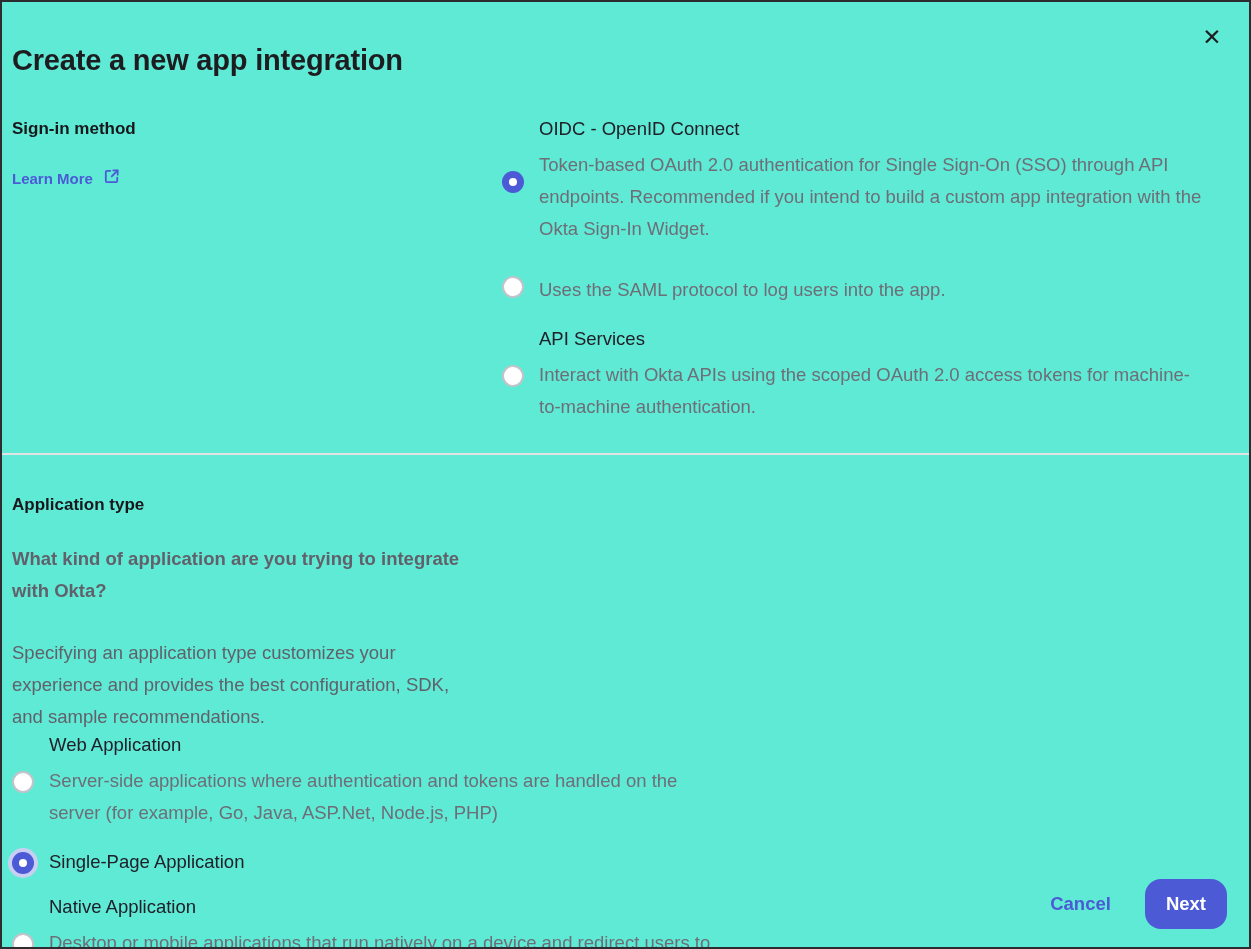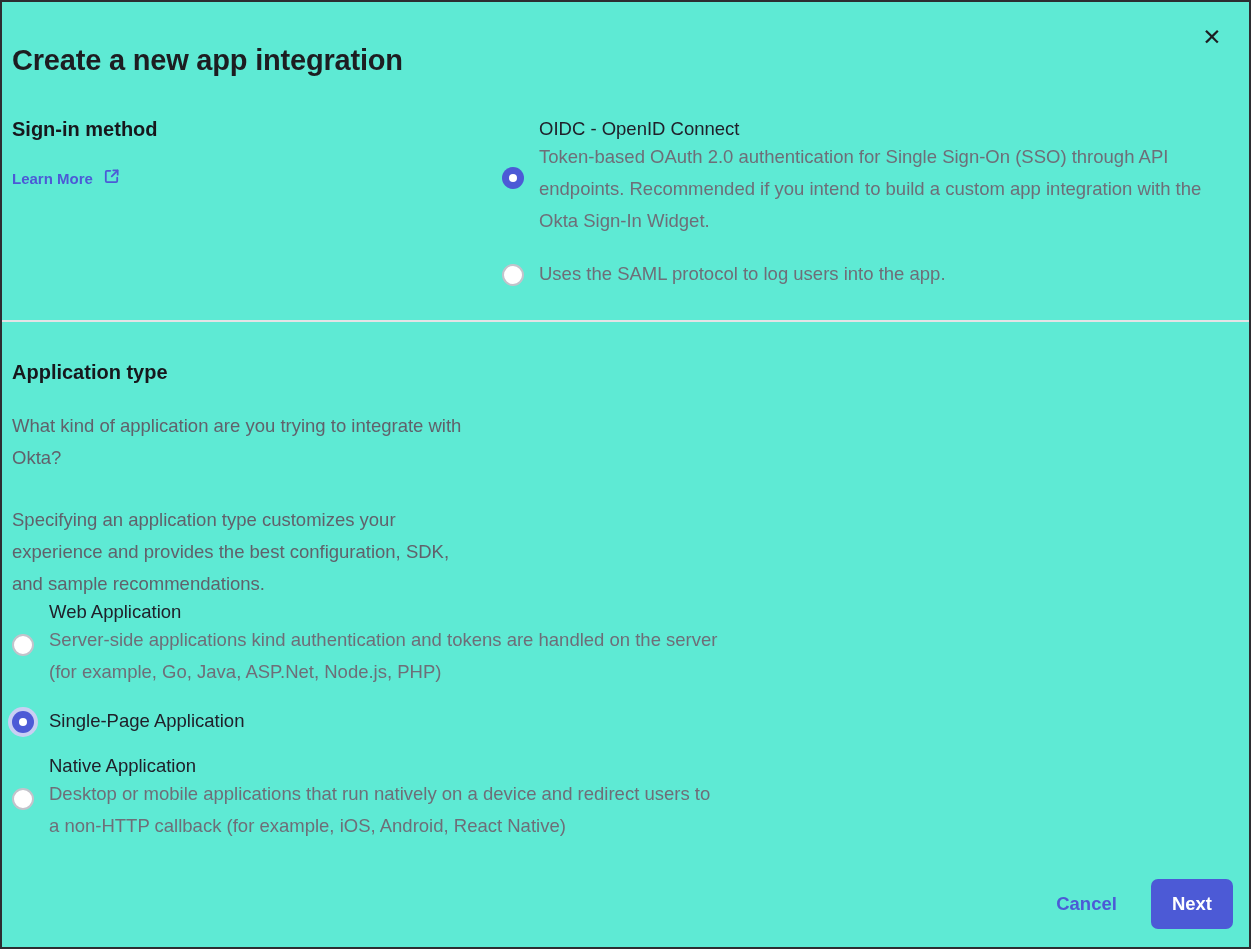--- a/index.html
+++ b/index.html
@@ -39,42 +39,42 @@
     cursor: pointer;
     text-align: center;
   }
   
   .section-row { display: flex; align-items: flex-start; }
   .section-row.first { margin-top: 40px; }
   .section-row.second { margin-top: 38px; flex-direction: column; }
   .left-col { width: 490px; flex-shrink: 0; padding-right: 18px; }
   .right-col { flex: 1; }
   .section-heading {
-    font-size: 20px;
+    font-size: 17px;
     font-weight: 700;
     color: #17171c;
     line-height: 24px;
   }
   .learn-more {
     display: inline-flex;
     align-items: center;
     gap: 9px;
     margin-top: 26px;
     font-size: 15px;
     font-weight: 700;
     color: #4c5ad6;
     text-decoration: none;
     cursor: pointer;
   }
   .left-para {
     font-size: 18.5px;
     line-height: 32px;
     color: #61616b;
   }
-  .left-para.q { margin-top: 26px; }
+  .left-para.q { margin-top: 26px; font-weight: bold; }
   .left-para.n { margin-top: 30px; }
   
   .option {
     display: flex;
     align-items: center;
     margin-bottom: 21px;
     cursor: pointer;
   }
   .option:last-child { margin-bottom: 0; }
   .radio {
@@ -104,51 +104,52 @@
     background: #ffffff;
   }
   .radio.halo { box-shadow: 0 0 0 4px #c9cff3; }
   .opt-text { max-width: 672px; }
   .opt-label {
     font-size: 18.5px;
     line-height: 24px;
     color: #20202a;
   }
   .opt-desc {
+    margin-top: 8px;
     font-size: 18.5px;
     line-height: 32px;
     color: #6e6e78;
   }
   .divider {
     border: none;
     border-top: 2px solid #e3e3e6;
     margin: 30px -10px 0 -10px;
   }
   
   .footer {
     position: absolute;
-    right: 16px;
+    right: 22px;
     bottom: 18px;
     display: flex;
     align-items: center;
     gap: 34px;
     margin-left: 17px;
   }
   .cancel-link {
     font-size: 18.5px;
     font-weight: 700;
     color: #4c5ad6;
     text-decoration: none;
     cursor: pointer;
   }
   .next-btn {
     background: #4c5ad6;
     color: #ffffff;
     border: none;
-    border-radius: 7px;
+    border-radius: 16px;
     font-family: inherit;
     font-size: 18.5px;
     font-weight: 700;
     padding: 14px 21px;
     cursor: pointer;
   }
   .ext-icon { display: inline-block; }
 </style>
 </head>
 <body>
@@ -184,39 +185,46 @@
         </div>
       </div>
 
       <div class="option">
         <span class="radio"></span>
         <div class="opt-text">
           <div class="opt-desc">Uses the SAML protocol to log users into the app.</div>
         </div>
       </div>
 
+      <div class="option">
+        <span class="radio"></span>
+        <div class="opt-text">
+          <div class="opt-label">API Services</div>
+          <div class="opt-desc">Interact with Okta APIs using the scoped OAuth 2.0 access tokens for machine-to-machine authentication.</div>
+        </div>
+      </div>
 
     </div>
   </div>
 
   <hr class="divider">
 
   <div class="section-row second">
     <div class="left-col">
       <h2 class="section-heading">Application type</h2>
       <p class="left-para q">What kind of application are you trying to integrate with Okta?</p>
       <p class="left-para n">Specifying an application type customizes your experience and provides the best configuration, SDK, and sample recommendations.</p>
     </div>
     <div class="right-col">
 
       <div class="option">
         <span class="radio"></span>
         <div class="opt-text">
           <div class="opt-label">Web Application</div>
-          <div class="opt-desc">Server-side applications kind authentication and tokens are handled on the server (for example, Go, Java, ASP.Net, Node.js, PHP)</div>
+          <div class="opt-desc">Server-side applications where authentication and tokens are handled on the server (for example, Go, Java, ASP.Net, Node.js, PHP)</div>
         </div>
       </div>
 
       <div class="option">
         <span class="radio selected halo"></span>
         <div class="opt-text">
           <div class="opt-label">Single-Page Application</div>
         </div>
       </div>
 

